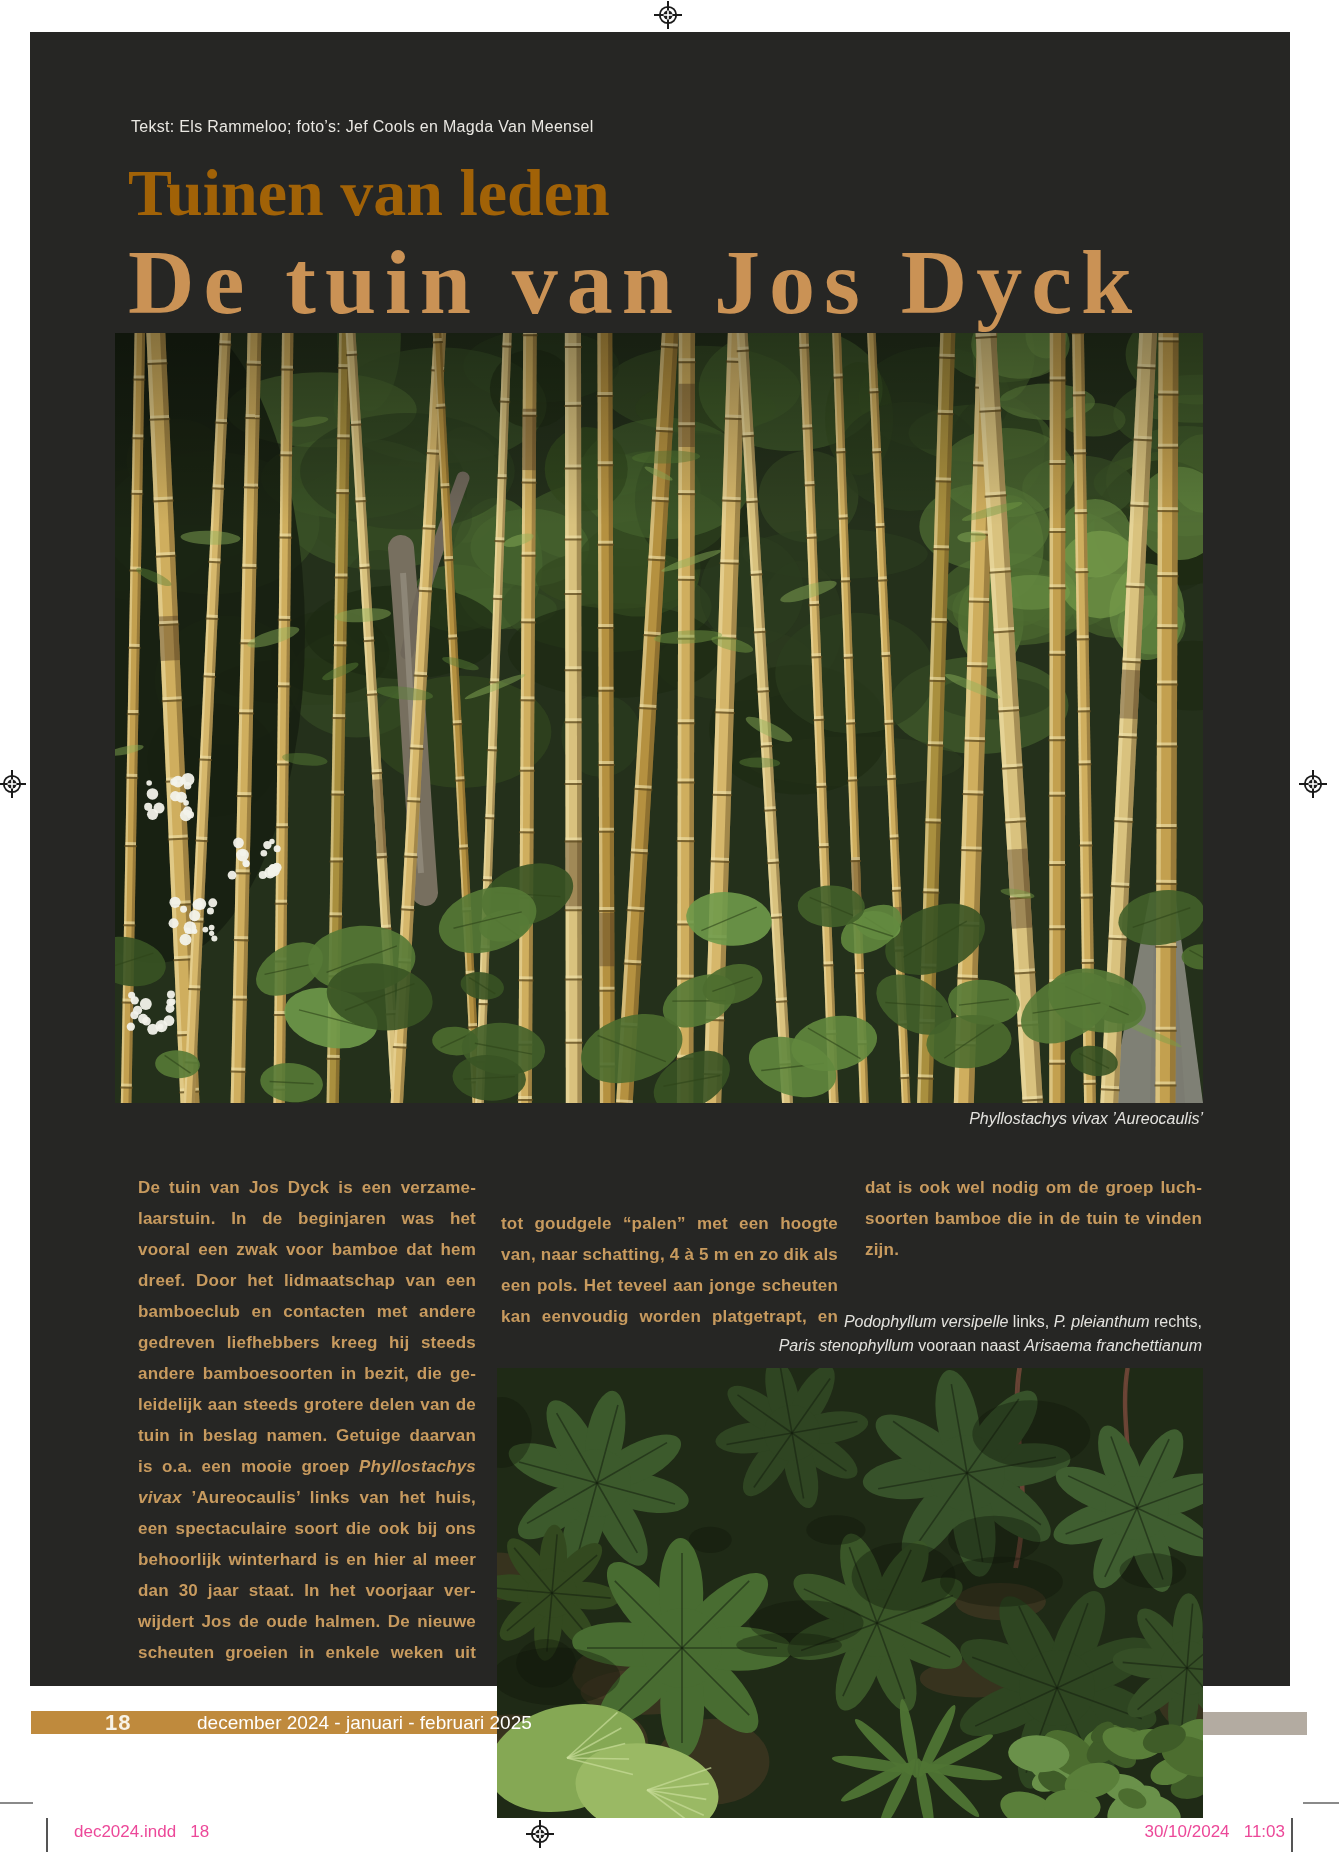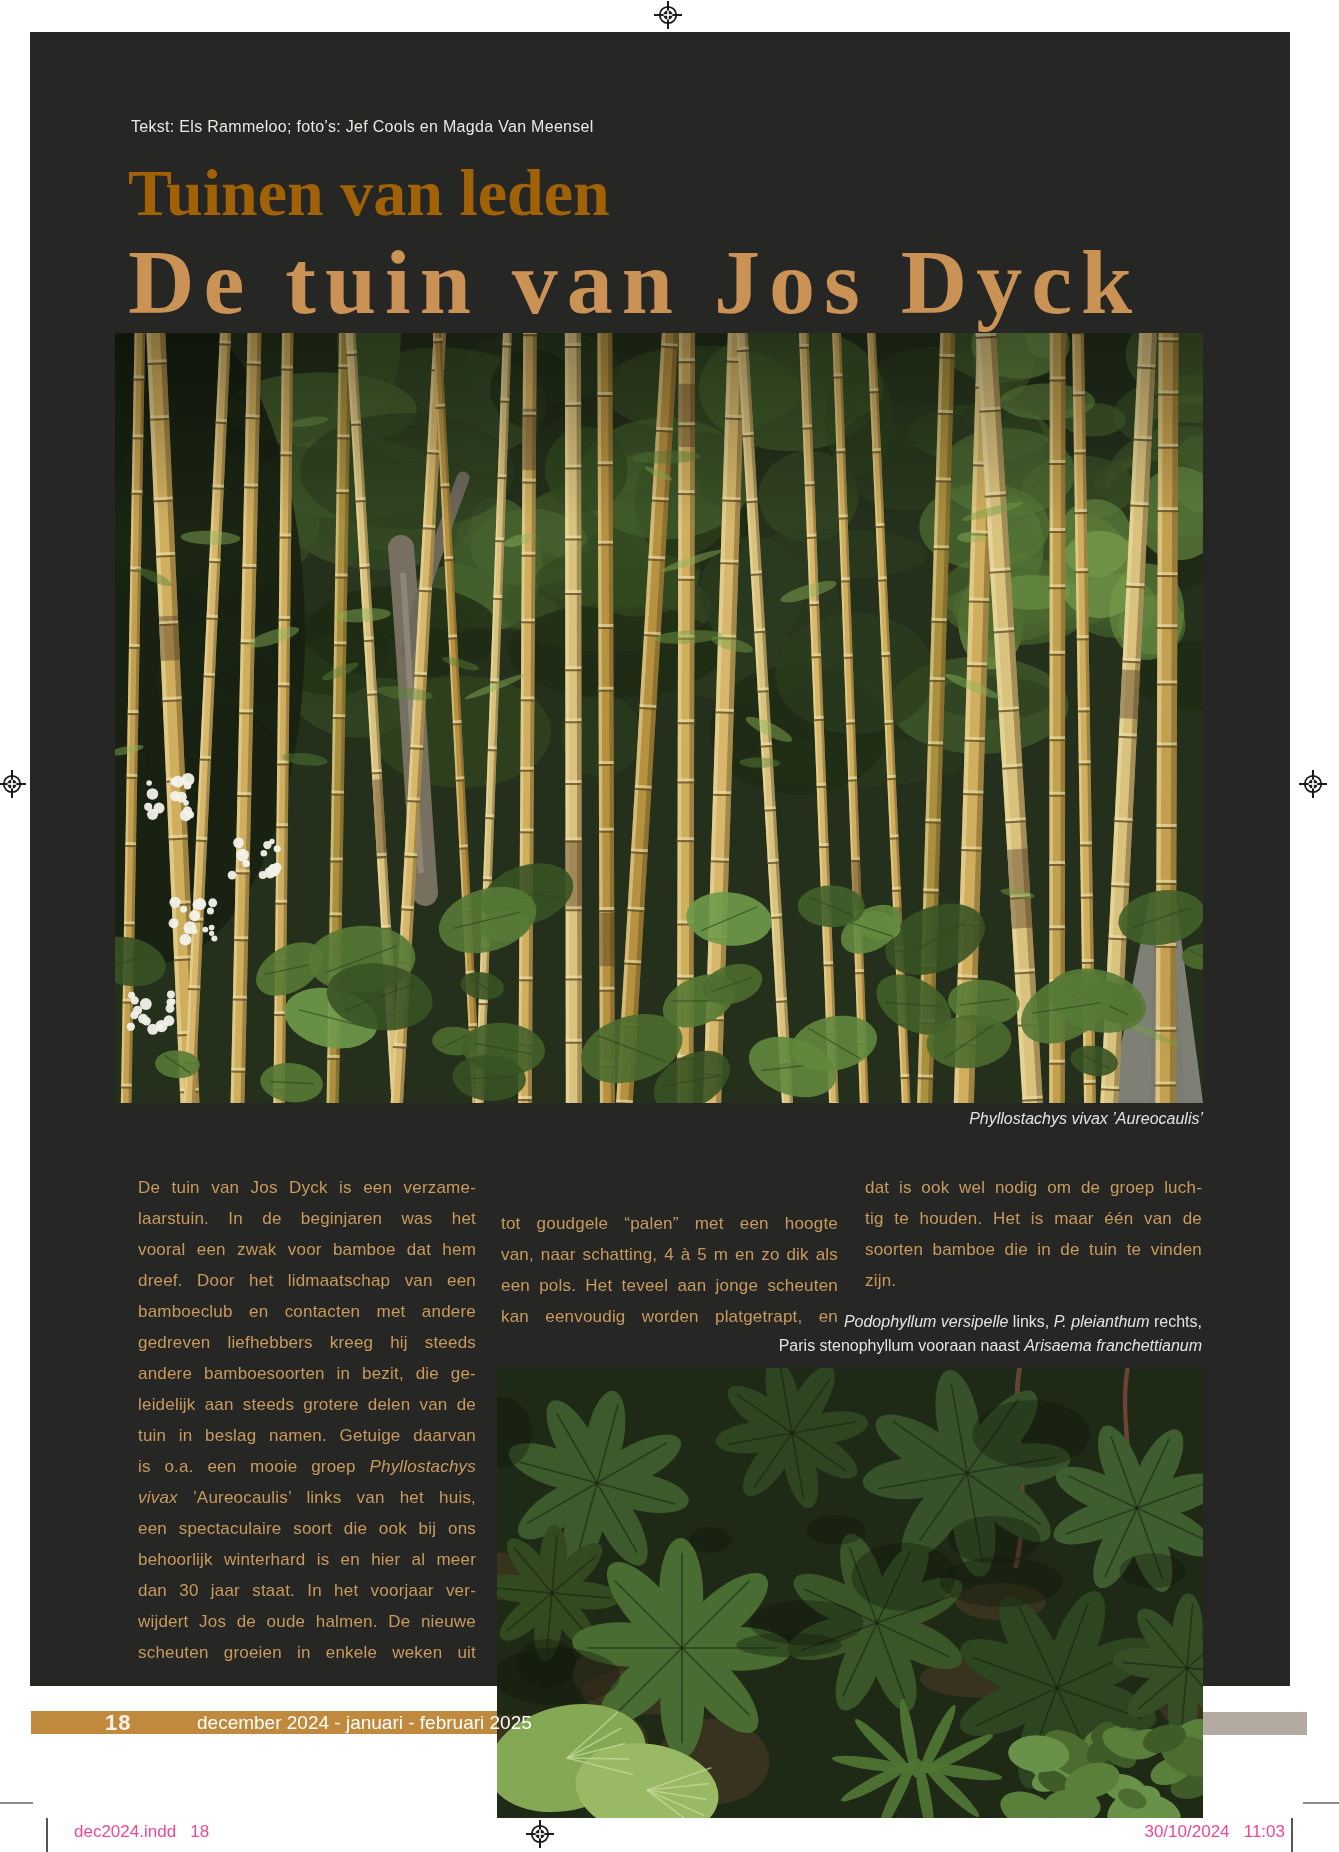--- a/index.html
+++ b/index.html
@@ -13,21 +13,21 @@
   .title{left:128px;top:236px;font-family:"Liberation Serif",serif;font-weight:bold;
          font-size:92px;line-height:1;color:#ca9255;letter-spacing:9px;white-space:nowrap;}
   .photo1{left:115px;top:333px;width:1088px;height:770px;}
   .photo2{left:497px;top:1368px;width:706px;height:450px;}
   .photo1 svg,.photo2 svg{display:block;width:100%;height:100%;}
   .cap1{left:703px;top:1108px;width:500px;text-align:right;font-size:16px;
         font-style:italic;color:#e3e2de;line-height:22px;}
   .cap2{left:702px;top:1310px;width:500px;text-align:right;font-size:16px;
         color:#e3e2de;line-height:24px;}
   .bodycol{top:1172px;width:338px;font-size:17px;line-height:31px;color:#c79a5e;
-           letter-spacing:.2px;}
+           letter-spacing:.2px;font-weight:bold;}
   .col1{left:138px;}
   .col2{left:501px;width:337px;margin-top:36px;}
   .col3{left:865px;width:337px;}
   .tline{text-align:justify;text-align-last:justify;}
   .tline.last{text-align-last:left;}
   .cline{text-align:right;}
   .footer-bar{left:31px;top:1711px;width:466px;height:23px;background:#bf8a3d;}
   .page-num{position:absolute;left:74px;top:0;line-height:23px;font-size:22px;
             font-weight:bold;color:#f8f3e6;letter-spacing:1px;}
   .issue{position:absolute;left:166px;top:0;width:264px;line-height:24px;font-size:19px;
@@ -1172,28 +1172,27 @@
       <div class="tline"><span>scheuten groeien in enkele weken uit</span></div>
     </div>
   <div class="abs bodycol col2">
       <div class="tline"><span>tot goudgele “palen” met een hoogte</span></div>
       <div class="tline"><span>van, naar schatting, 4 à 5 m en zo dik als</span></div>
       <div class="tline"><span>een pols. Het teveel aan jonge scheuten</span></div>
       <div class="tline"><span>kan eenvoudig worden platgetrapt, en</span></div>
     </div>
   <div class="abs bodycol col3">
       <div class="tline"><span>dat is ook wel nodig om de groep luch-</span></div>
-      <div class="tline"><span>tig te houden. Het is maar één van de</span></div>
       <div class="tline"><span>soorten bamboe die in de tuin te vinden</span></div>
       <div class="tline last"><span>zijn.</span></div>
     </div>
 
   <div class="abs cap2">
       <div class="cline"><span style="font-style: italic;">Podophyllum versipelle</span><span> links, </span><span style="font-style: italic;">P. pleianthum</span><span> rechts,</span></div>
-      <div class="cline"><span style="">Paris stenophyllum</span><span> vooraan naast </span><span style="font-style: italic;">Arisaema franchettianum</span></div>
+      <div class="cline"><span style="font-style: italic;">Paris stenophyllum</span><span> vooraan naast </span><span style="font-style: italic;">Arisaema franchettianum</span></div>
     </div>
   <div class="abs photo2">
     <svg id="photo2-svg" viewBox="0 0 706 450" preserveAspectRatio="none" role="img">
         <rect x="0" y="0" width="706" height="450" fill="#1f2a16"></rect>
         <ellipse cx="0.4254570856808951" cy="208.25013114523614" rx="39.080490450877925" ry="23.849684426956664" fill="#4b3b27" opacity="0.55"></ellipse>
         <ellipse cx="16.292560200343168" cy="369.16861639785054" rx="61.12177242577158" ry="22.63232956809566" fill="#4b3b27" opacity="0.55"></ellipse>
         <ellipse cx="215.91121408991106" cy="393.69765723762" rx="56.482998335958925" ry="42.86169817851004" fill="#4b3b27" opacity="0.55"></ellipse>
         <ellipse cx="694.938145360415" cy="325.6515523351969" rx="35.82729492142205" ry="37.03361683061049" fill="#4b3b27" opacity="0.55"></ellipse>
         <ellipse cx="479.0228172070453" cy="310.4072744168375" rx="56.15025540634536" ry="19.11186409001791" fill="#4b3b27" opacity="0.55"></ellipse>
         <ellipse cx="103.37254347529847" cy="373.9297473868028" rx="47.560074998792295" ry="33.021082633184776" fill="#4b3b27" opacity="0.55"></ellipse>

